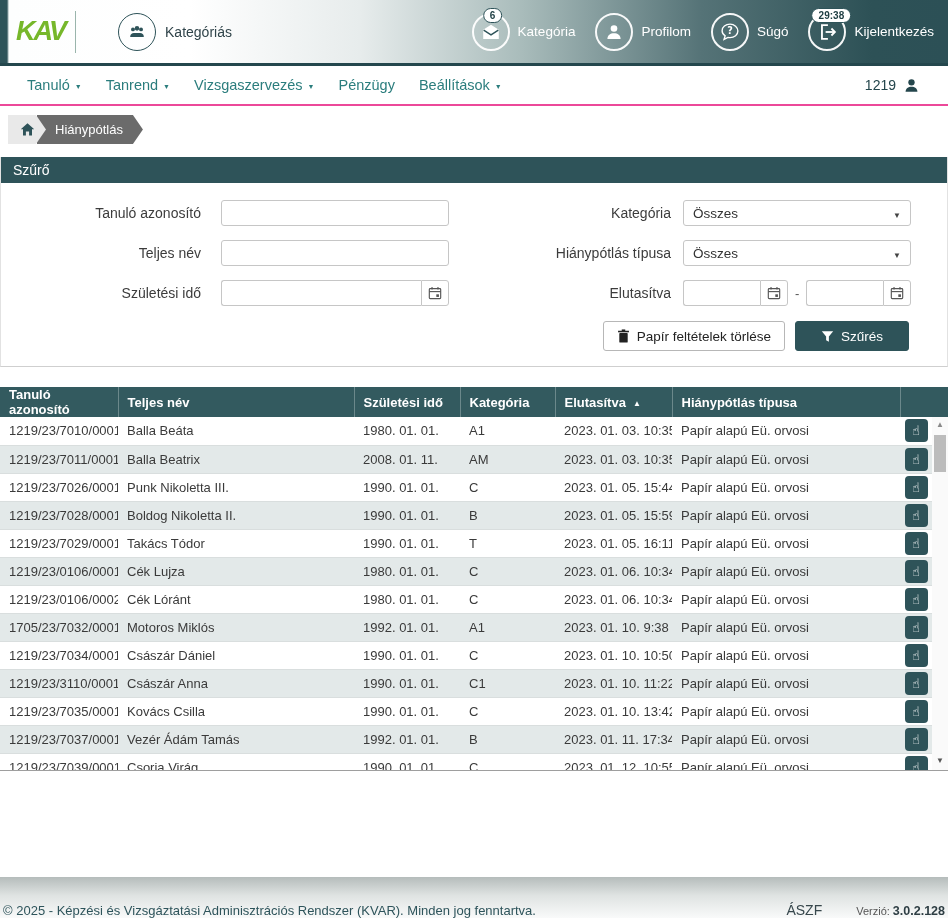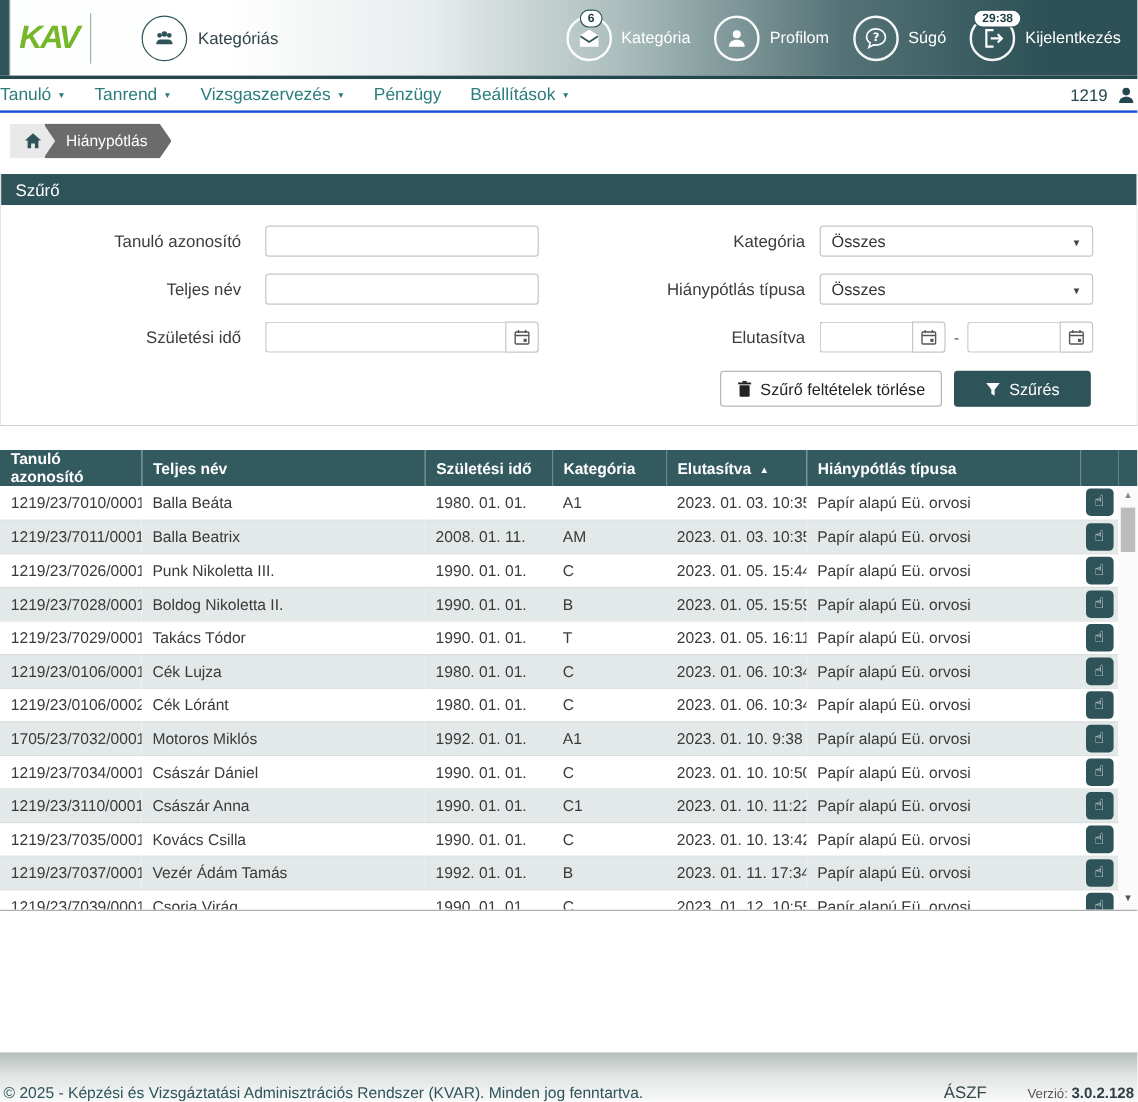--- a/index.html
+++ b/index.html
@@ -27,22 +27,22 @@
   .h-action { display:flex; align-items:center; gap:8px; position:relative; cursor:pointer; }
   .h-action .circle-badge { border:2px solid rgba(255,255,255,.95); position:relative; }
   .h-action-label { color:#fff; font-size:13.5px; }
   .pill {
     position:absolute; top:-7px; left:50%; transform:translateX(-40%);
     background:#fff; color:#1d3d42; border:1px solid #2e5359; border-radius:9px;
     font-size:10px; line-height:13px; padding:0 6px; white-space:nowrap; font-weight:700;
   }
 
   
-  .navbar { height:28px; background:#fff; border-bottom:2px solid #1d4ed8;
-    display:flex; align-items:center; padding:0 0; }
+  .navbar { height:40px; background:#fff; border-bottom:2px solid #ec4899;
+    display:flex; align-items:center; padding:0 27px; }
   .nav-item { font-size:14.5px; color:#2b7d7d; margin-right:24px; cursor:pointer; display:flex; align-items:center; }
   .caret-down::after { content:"▼"; font-size:7px; margin-left:5px; color:#2b7d7d; transform:translateY(1px); }
   .nav-user { margin-left:auto; display:flex; align-items:center; gap:6px; }
   .nav-user-code { font-size:14px; color:#24464c; }
 
   
   .breadcrumb { display:flex; align-items:center; margin:9px 0 0 8px; height:29px; }
   .crumb { height:29px; display:flex; align-items:center; }
   .crumb-home { width:38px; background:#e9e9e9; justify-content:center; position:relative; z-index:2;
     clip-path:polygon(0 0,calc(100% - 10px) 0,100% 50%,calc(100% - 10px) 100%,0 100%); cursor:pointer; }
@@ -305,21 +305,21 @@
         </div>
       </div>
 
       <div class="filter-buttons">
         <button class="btn btn-clear">
           <svg class="icon-svg" width="13" height="14" viewBox="0 0 14 16">
             <rect x="2.2" y="4.5" width="9.6" height="11" rx="1" fill="#222"></rect>
             <rect x="0.8" y="2" width="12.4" height="1.8" fill="#222"></rect>
             <rect x="5" y="0.5" width="4" height="1.8" fill="#222"></rect>
           </svg>
-          <span>Szűrő feltételek törlése</span>
+          <span>Papír feltételek törlése</span>
         </button>
         <button class="btn btn-submit">
           <svg class="icon-svg" width="13" height="13" viewBox="0 0 16 16">
             <path d="M1 1.5h14L9.7 8v6.5l-3.4-2V8z" fill="#fff"></path>
           </svg>
           <span>Szűrés</span>
         </button>
       </div>
     </div>
   </div>

